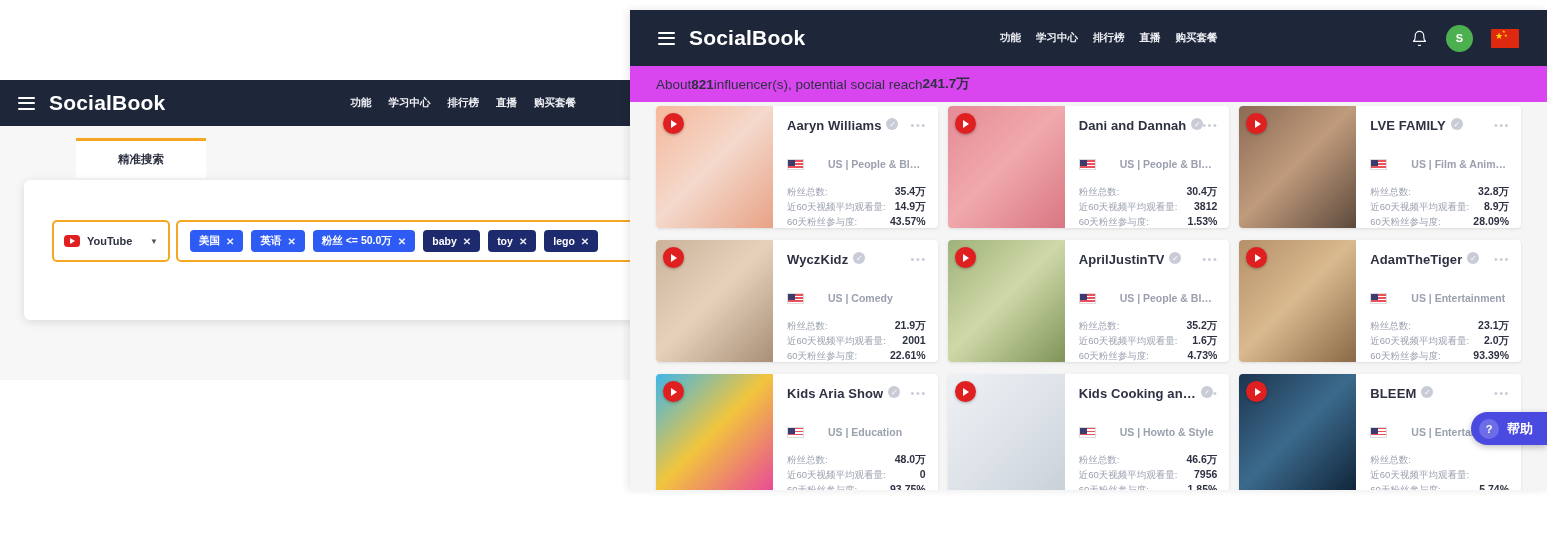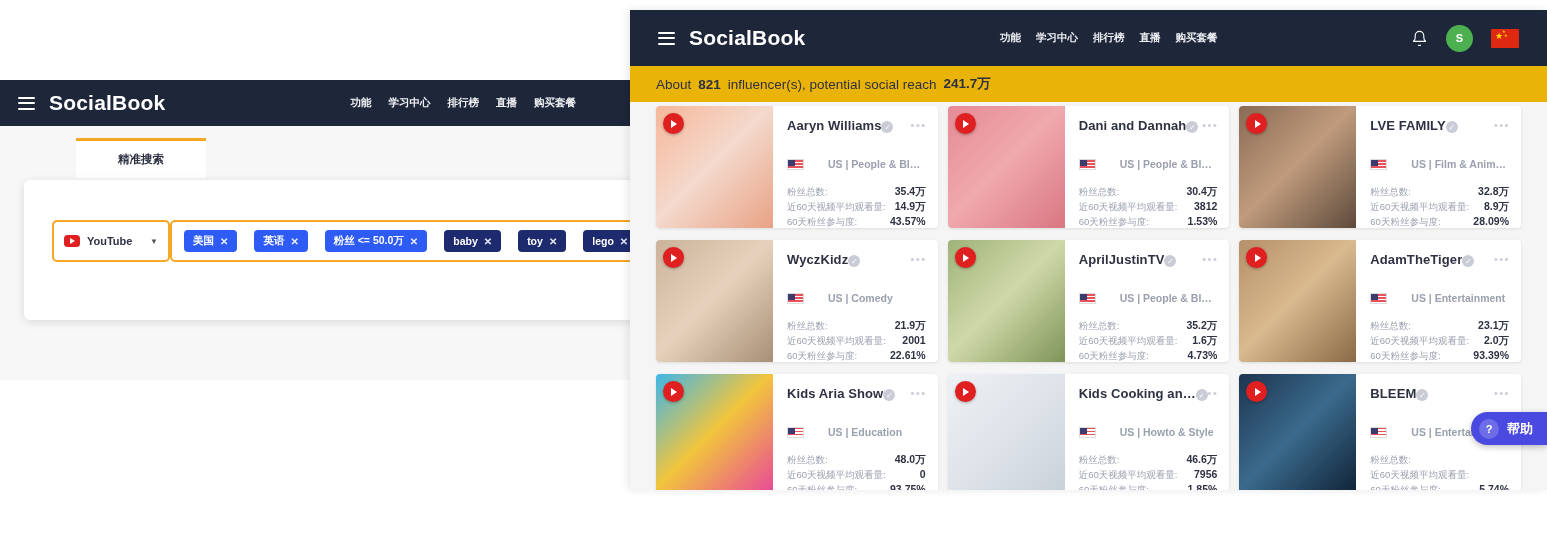--- a/index.html
+++ b/index.html
@@ -50,22 +50,22 @@
     justify-content:flex-end;
   }
   .yt-icon { width:16px; height:12px; background:#e02020; border-radius:3.5px;
     display:flex; align-items:center; justify-content:center; flex:none; }
   .yt-icon::after { content:""; width:0;height:0;border-left:5px solid #fff;
     border-top:3.5px solid transparent;border-bottom:3.5px solid transparent;
     margin-left:1px; }
   #platform-label { font-size:11px; font-weight:600; color:#2d3142; }
   .caret { margin-left:auto; font-size:8px; color:#555; }
 
-  #pill-box { flex:1; margin-left:0; border:2px solid #f5a623; border-radius:5px;
-    display:flex; align-items:center; gap:17px; padding: 0 12px; overflow:hidden; }
+  #pill-box { flex:1; margin-left:6px; border:2px solid #f5a623; border-radius:5px;
+    display:flex; align-items:center; gap:8px; padding: 0 12px; overflow:hidden; }
   .pill { display:flex; align-items:center; gap:6px; height:22px;
     padding: 0 9px; border-radius:4px; font-size:10.5px; font-weight:700;
     color:#ffffff; white-space:nowrap; cursor:pointer; }
   .pill.blue { background:#2f5bf5; }
   .pill.navy { background:#1e2a6e; }
   .pill .x { font-size:10px; opacity:.9; }
 
   
   #right-window {
     position:absolute; left: 630px; top: 10px; width: 917px; height: 480px;
@@ -85,37 +85,37 @@
   .flag-cn { width:28px;height:19px;background:#de2910;position:relative;
     cursor:pointer; border-radius:1px; overflow:hidden; }
   .flag-cn .s1 { position:absolute; left:4px; top:3px; color:#ffde00; font-size:9px;
     line-height:9px; }
   .flag-cn .s2 { position:absolute; left:11px; top:1px; color:#ffde00; font-size:4px;
     line-height:4px; }
   .flag-cn .s3 { position:absolute; left:13px; top:5px; color:#ffde00; font-size:4px;
     line-height:4px; }
 
   #summary-bar { height: 36px; display:flex; align-items:center; padding: 0 26px;
-    font-size: 13.5px; color:#2d3142; background:#eab308;gap:7px; }
+    font-size: 13.5px; color:#2d3142; background:#d946ef; }
   #summary-bar b { font-weight:700; }
 
   #card-grid { padding: 4px 26px 0 26px; display:grid;
     grid-template-columns: repeat(3, 1fr); gap: 12px 10px; }
   .card { background:#ffffff; border-radius:4px; display:flex; height:122px;
     box-shadow: 0 1px 3px rgba(0,0,0,.10); overflow:hidden; cursor:pointer; }
   .thumb { width: 117px; height:122px; flex:none; position:relative;
     background-size:cover; background-position:center; }
   .yt-badge { position:absolute; left:7px; top:7px; width:21px;height:21px;
     border-radius:50%; background:#e02020; display:flex; align-items:center;
     justify-content:center; box-shadow:0 1px 3px rgba(0,0,0,.3); }
   .yt-badge::after { content:""; width:0;height:0;border-left:6px solid #fff;
     border-top:4px solid transparent;border-bottom:4px solid transparent;
     margin-left:1.5px; }
   .card-body { flex:1; padding: 12px 12px 10px 14px; position:relative; min-width:0; }
-  .name-row { display:flex; align-items:flex-end; }
+  .name-row { display:flex; align-items:flex-start; gap:5px; }
   .inf-name { font-size:13px; font-weight:700; color:#2d3142; letter-spacing:.1px;
     white-space:nowrap; overflow:hidden; text-overflow:ellipsis; max-width:140px; }
   .verified { width:12px;height:12px;border-radius:50%;background:#c9ccd6;
     color:#fff;font-size:8px;display:flex;align-items:center;justify-content:center;
     flex:none; }
   .dots { position:absolute; right:11px; top:13px; color:#c9ccd6;
     font-size:11px; letter-spacing:1.5px; cursor:pointer; }
   .meta-row { display:flex; align-items:center; gap:24px; margin-top:25px; }
   .flag-us { width:17px;height:11px;flex:none; background:#f0f0f0; position:relative;
     border:0.5px solid #ddd; overflow:hidden; }

